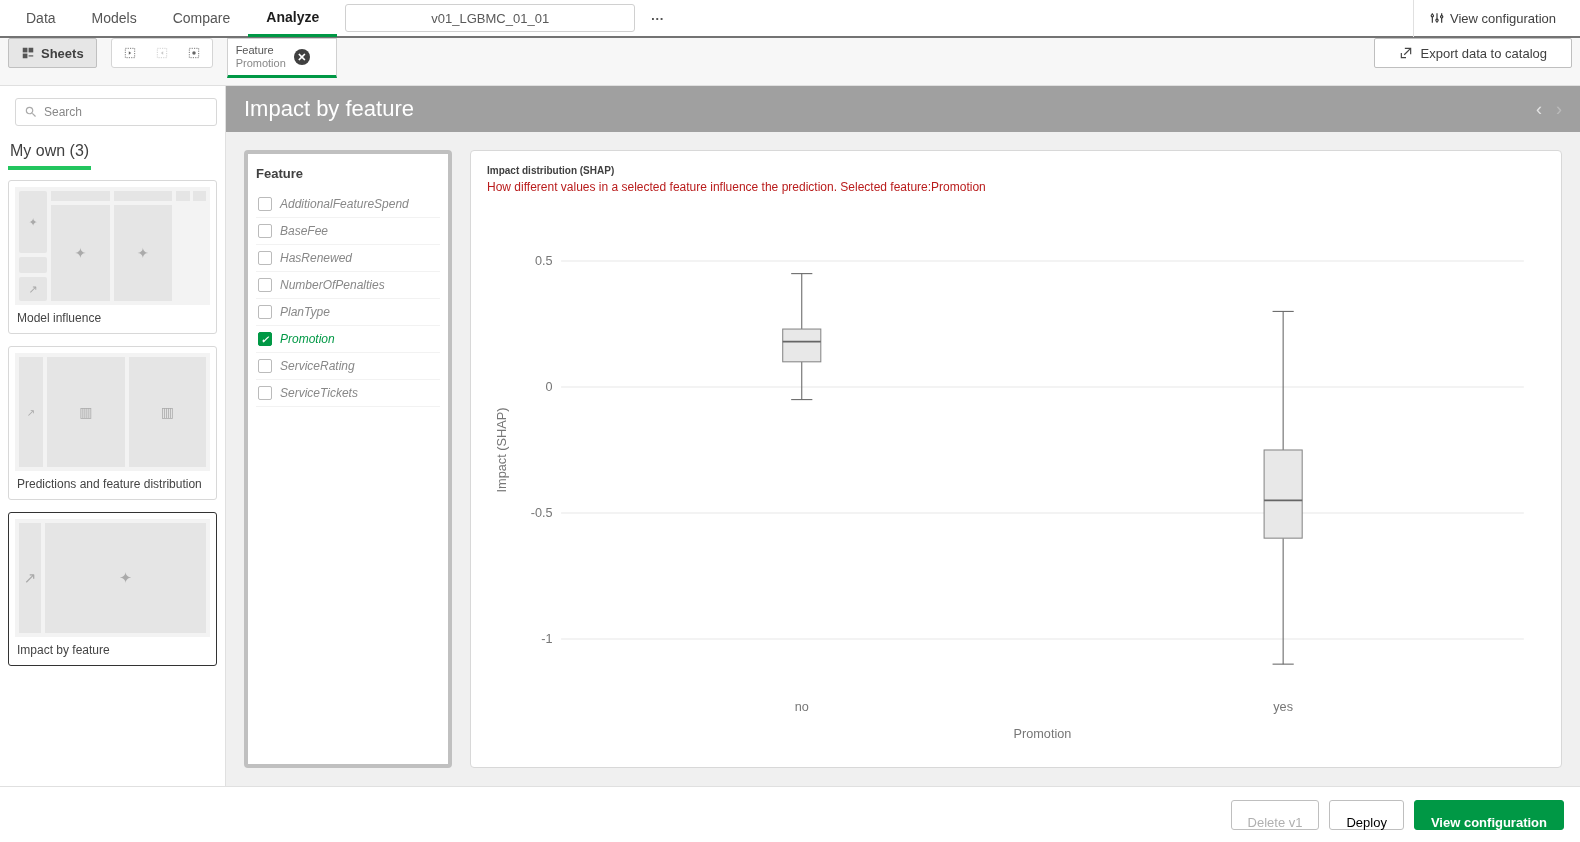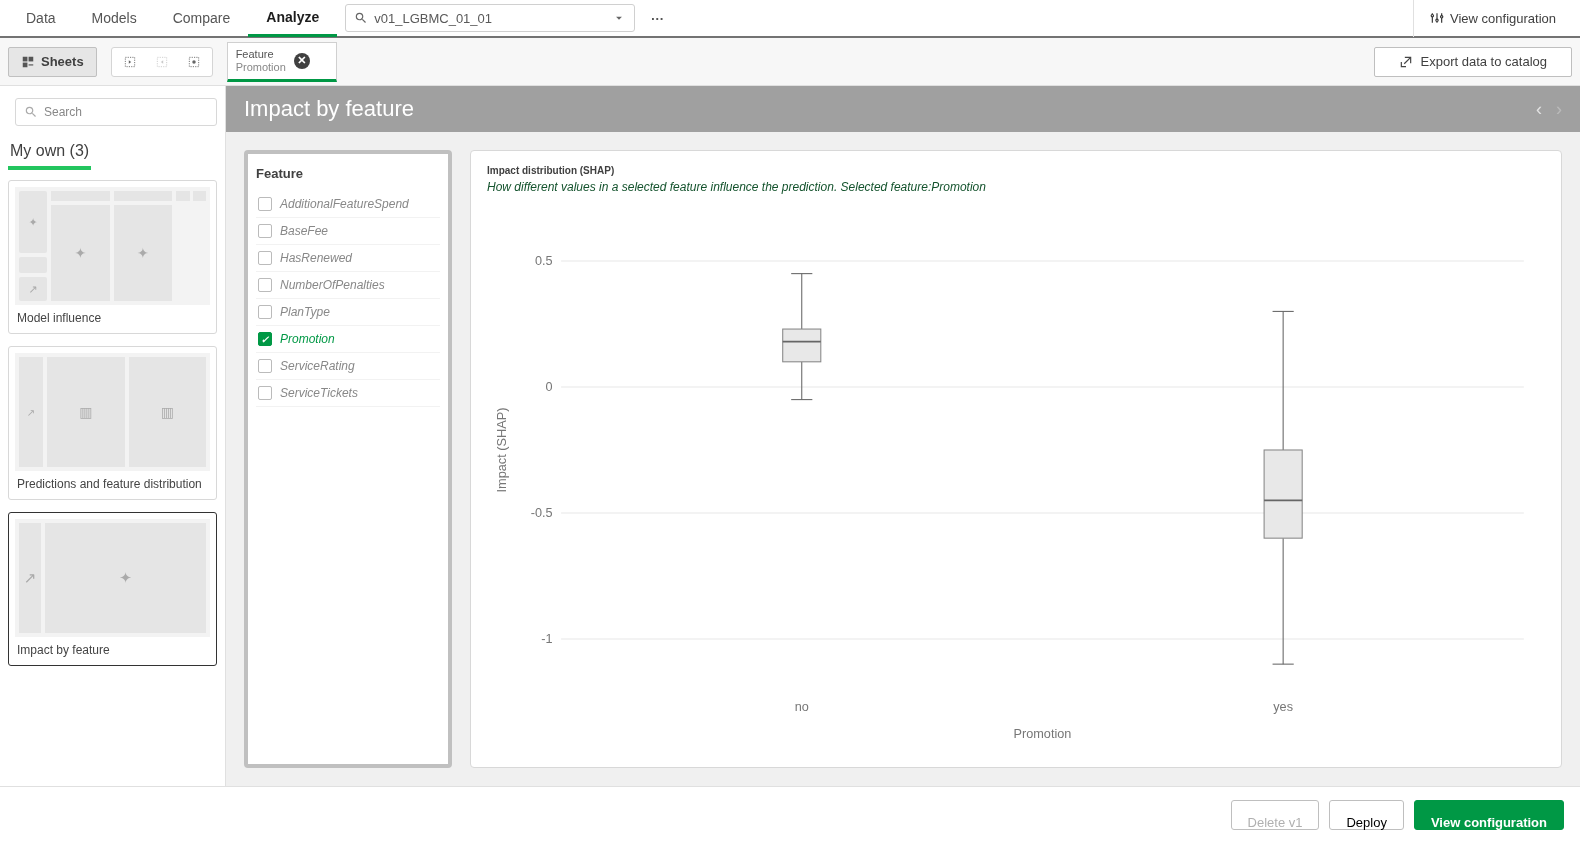--- a/index.html
+++ b/index.html
@@ -38,22 +38,23 @@
   height: 38px;
   line-height: 36px;
 }
 .dropdown-container {
   border: 1px solid #d0d0d0;
   border-radius: 3px;
   display: flex;
   align-items: center;
   height: 28px;
   width: 290px;
-  padding: 0 8px;
+  padding: 0 16px;
   gap: 6px;
+  flex-direction: column;
 }
 .dropdown-container .dd-text { flex: 1; font-size: 13px; color: #595959; }
 .dropdown-container svg { width: 14px; height: 14px; fill: #666; }
 .more-btn {
   width: 28px; height: 28px;
   display: flex; align-items: center; justify-content: center;
   cursor: pointer;
   font-weight: bold;
   color: #555;
 }
@@ -65,21 +66,20 @@
   height: 38px;
   padding: 0 16px;
   border-left: 1px solid #e0e0e0;
   cursor: pointer;
   font-size: 13px;
 }
 
 
 .toolbar {
   display: flex;
-  align-items: center;
   height: 48px;
   border-bottom: 1px solid #e0e0e0;
   background: #f7f7f7;
   padding: 0 8px;
   gap: 8px;
 }
 .sheets-btn {
   display: flex;
   align-items: center;
   gap: 6px;
@@ -283,21 +283,21 @@
 .chart-panel {
   flex:1;
   background:#fff;
   border: 1px solid #d8d8d8;
   border-radius: 4px;
   padding: 14px 16px;
   display:flex;
   flex-direction:column;
 }
 .chart-title { font-size: 10px; font-weight: 600; margin-bottom: 4px;}
-.chart-sub { font-size: 12px; color:#14532d; margin-bottom: 6px; font-style: italic;}
+.chart-sub { font-size: 12px; color:#b91c1c; margin-bottom: 6px;}
 .chart-area { flex:1; position:relative; }
 
 
 .footer {
   height: 56px;
   border-top: 1px solid #e0e0e0;
   display:flex;
   align-items:center;
   justify-content:flex-end;
   gap: 10px;

